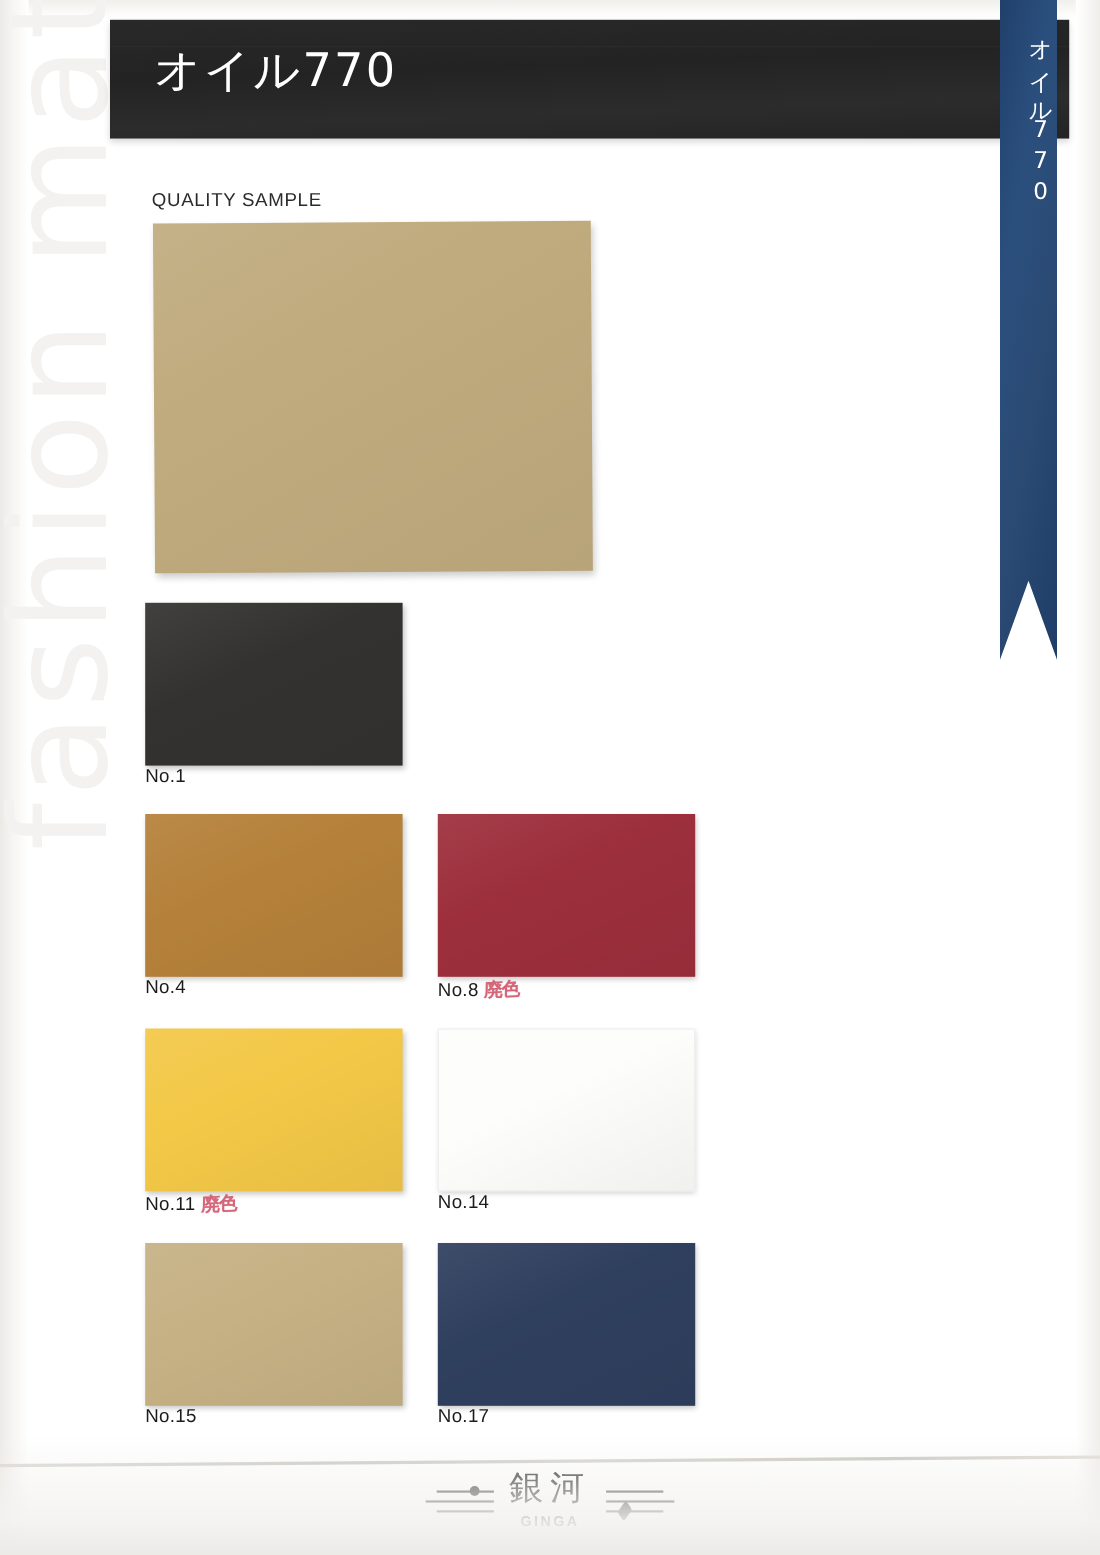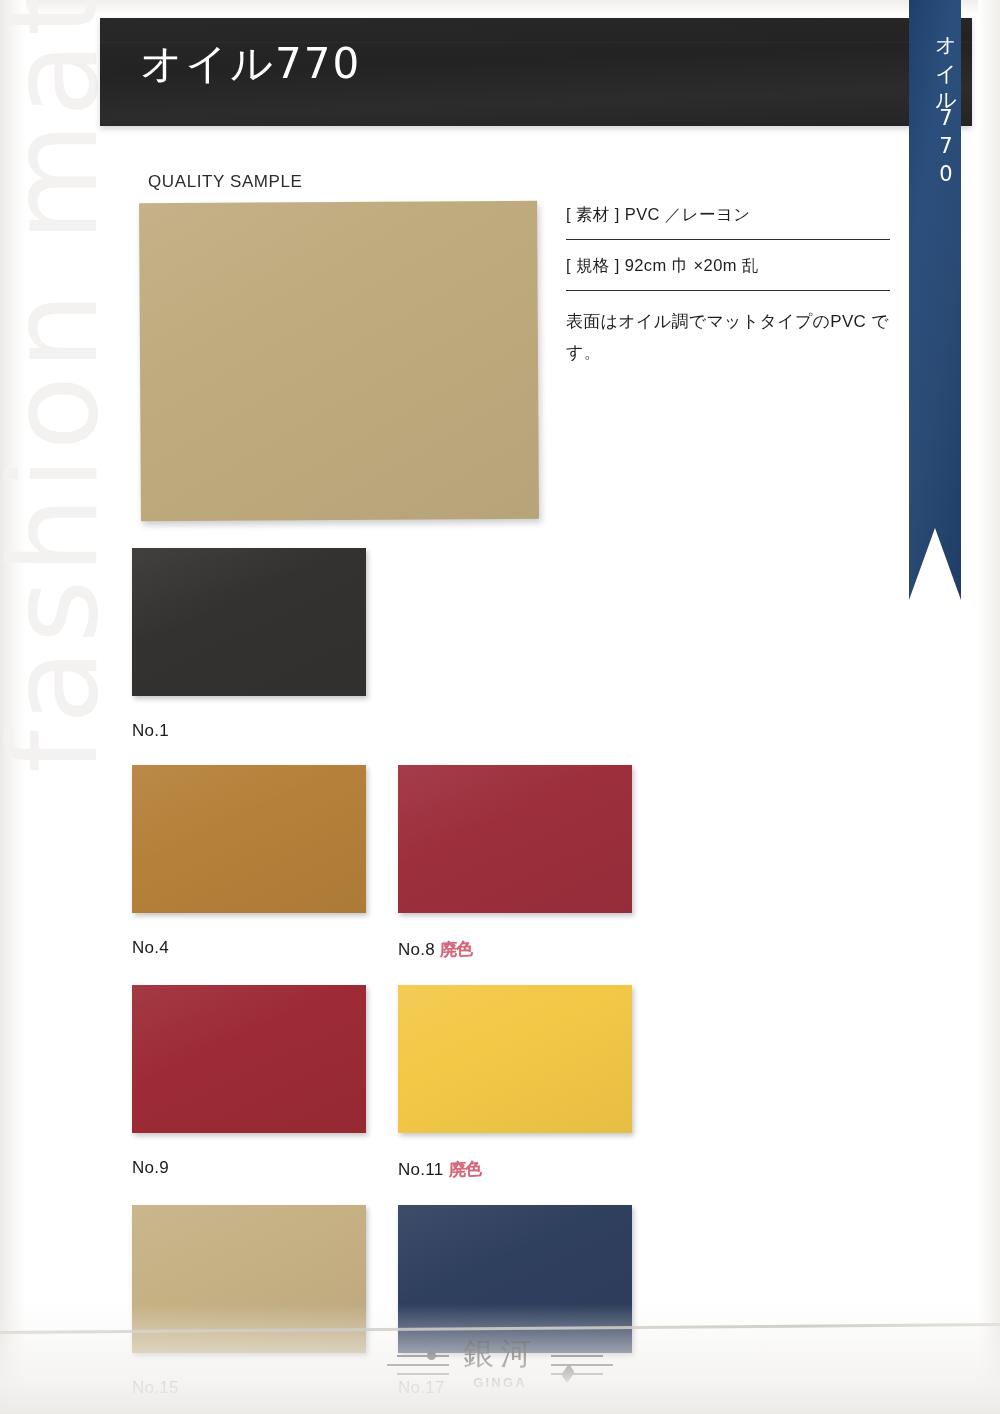--- a/index.html
+++ b/index.html
@@ -130,21 +130,21 @@
     writing-mode: vertical-rl;
     text-orientation: upright;
     font-family: "DejaVu Sans", "Liberation Sans", sans-serif;
     white-space: nowrap;
     pointer-events: none;
   }
 
   
   .quality-label {
     position: absolute;
-    left: 148px;
+    left: 138px;
     top: 172px;
     font-size: 17px;
     letter-spacing: .6px;
     color: #2b2b2b;
     font-weight: 400;
   }
 
   
   .main-swatch {
     position: absolute;
@@ -217,21 +217,21 @@
     position: absolute;
     inset: 0;
     background: linear-gradient(155deg, rgba(255,255,255,0.07) 0%, rgba(0,0,0,0) 40%, rgba(0,0,0,0.05) 100%);
   }
   .chip.light {
     box-shadow: 1px 2px 5px rgba(0,0,0,0.18);
     border: 1px solid #eeeeee;
     box-sizing: border-box;
   }
   .chip-label {
-    margin-top: 25px;
+    margin-top: 0;
     font-size: 17px;
     color: #1b1b1b;
     letter-spacing: .3px;
     display: flex;
     align-items: baseline;
     gap: 5px;
     white-space: nowrap;
   }
   .chip-note {
     color: #d4667a;
@@ -324,25 +324,20 @@
 
   <div class="header-bar"></div>
   <div class="header-title">オイル770</div>
 
   <div class="ribbon"></div>
   <div class="ribbon-label">オイル770</div>
 
   <div class="quality-label">QUALITY SAMPLE</div>
   <div class="main-swatch"></div>
 
-  <div class="spec">
-    <div class="spec-row">[ 素材 ] PVC ／レーヨン</div>
-    <div class="spec-row second">[ 規格 ] 92cm 巾 ×20m 乱</div>
-    <div class="spec-note">表面はオイル調でマットタイプのPVC です。</div>
-  </div>
 
   <div class="grid">
       <div class="grid-row">
         <div class="cell">
           <div class="chip" style="background: rgb(51, 50, 48);"></div>
           <div class="chip-label">
             <span>No.1</span>
           </div>
         </div>
       </div>
@@ -356,30 +351,30 @@
         <div class="cell">
           <div class="chip" style="background: rgb(157, 47, 60);"></div>
           <div class="chip-label">
             <span>No.8</span>
             <span class="chip-note">廃色</span>
           </div>
         </div>
       </div>
       <div class="grid-row">
         <div class="cell">
-          <div class="chip" style="background: rgb(157, 43, 53);"></div>
-          <div class="chip-label">
-            <span>No.9</span>
-          </div>
-        </div>
-        <div class="cell">
           <div class="chip" style="background: rgb(243, 200, 71);"></div>
           <div class="chip-label">
             <span>No.11</span>
             <span class="chip-note">廃色</span>
+          </div>
+        </div>
+        <div class="cell">
+          <div class="chip light" style="background: rgb(253, 253, 251);"></div>
+          <div class="chip-label">
+            <span>No.14</span>
           </div>
         </div>
       </div>
       <div class="grid-row">
         <div class="cell">
           <div class="chip" style="background: rgb(198, 177, 132);"></div>
           <div class="chip-label">
             <span>No.15</span>
           </div>
         </div>

